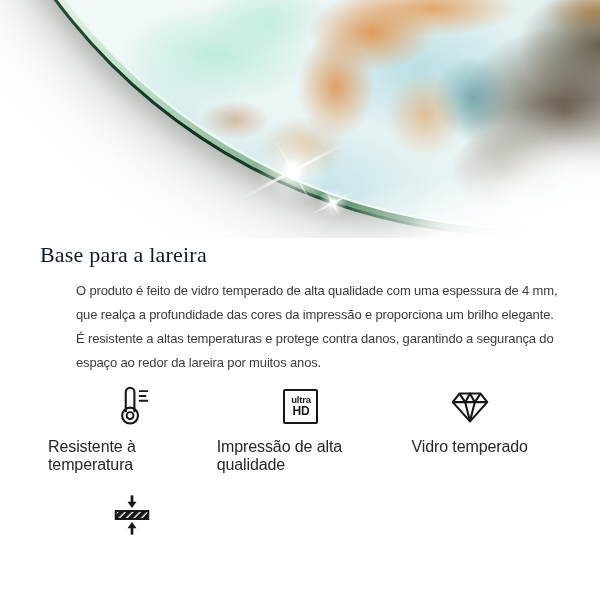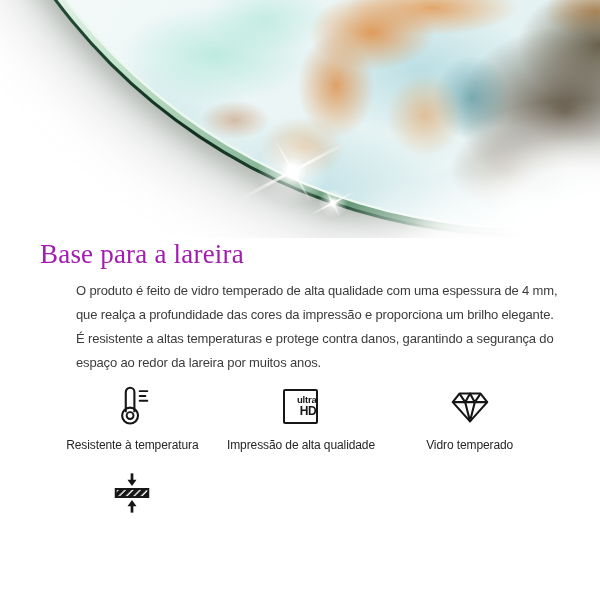--- a/index.html
+++ b/index.html
@@ -72,33 +72,33 @@
   .sparkle-main { left:233px; top:111px; width:120px; height:120px; }
   .sparkle-main .ray.r1 { width:120px; height:3px; transform:translate(-50%,-50%) rotate(-28deg); }
   .sparkle-main .ray.r2 { width:74px;  height:2px; transform:translate(-50%,-50%) rotate(60deg); }
   .sparkle-small { left:308px; top:178px; width:50px; height:50px; }
   .sparkle-small .ray.r1 { width:50px; height:2px; transform:translate(-50%,-50%) rotate(-28deg); }
   .sparkle-small .ray.r2 { width:30px; height:1.5px; transform:translate(-50%,-50%) rotate(62deg); }
 
   
   .content { padding:0 38px 0 40px; }
   .headline { font-family:"Liberation Serif", serif; font-weight:400;
-    font-size:27px; line-height:33px; color:#a21caf; letter-spacing:.2px; }
+    font-size:22px; line-height:33px; color:#0f172a; letter-spacing:.2px; }
   .body-text { margin-top:8px; font-size:13px; line-height:24px; color:#3c3c3c;
     letter-spacing:-0.15px; max-width:532px;margin-left:36px; }
 
   .features { display:grid; grid-template-columns:repeat(3,1fr);
     margin:8px 8px 0 8px; row-gap:18px; }
   .feature { display:flex; flex-direction:column; align-items:center; }
   .feature .icon-box { height:46px; display:flex; align-items:center; justify-content:center; }
-  .feature .label { margin-top:9px; font-size:12px; color:#262626; letter-spacing:-0.1px;text-align:center; }
+  .feature .label { margin-top:9px; font-size:16px; color:#262626; letter-spacing:-0.1px; }
 
   svg.icon { stroke:#161616; fill:none; stroke-width:2.2; }
   .uhd-box { width:35px; height:35px; border:2.6px solid #161616; border-radius:2px;
-    display:flex; flex-direction:column; align-items:flex-end; justify-content:center; color:#161616; }
+    display:flex; flex-direction:column; align-items:center; justify-content:center; color:#161616; }
   .uhd-top { font-size:9.5px; font-weight:700; line-height:1.05; letter-spacing:-0.2px; }
   .uhd-bottom { font-size:12px; font-weight:700; line-height:1; letter-spacing:-0.3px; }
   .stripes { width:40px; height:34px;
     background:repeating-linear-gradient(135deg, #161616 0 4px, transparent 4px 9.5px);
     clip-path:polygon(0 100%, 100% 0, 100% 100%); }
 </style>
 </head>
 <body>
 
 <div class="hero">

